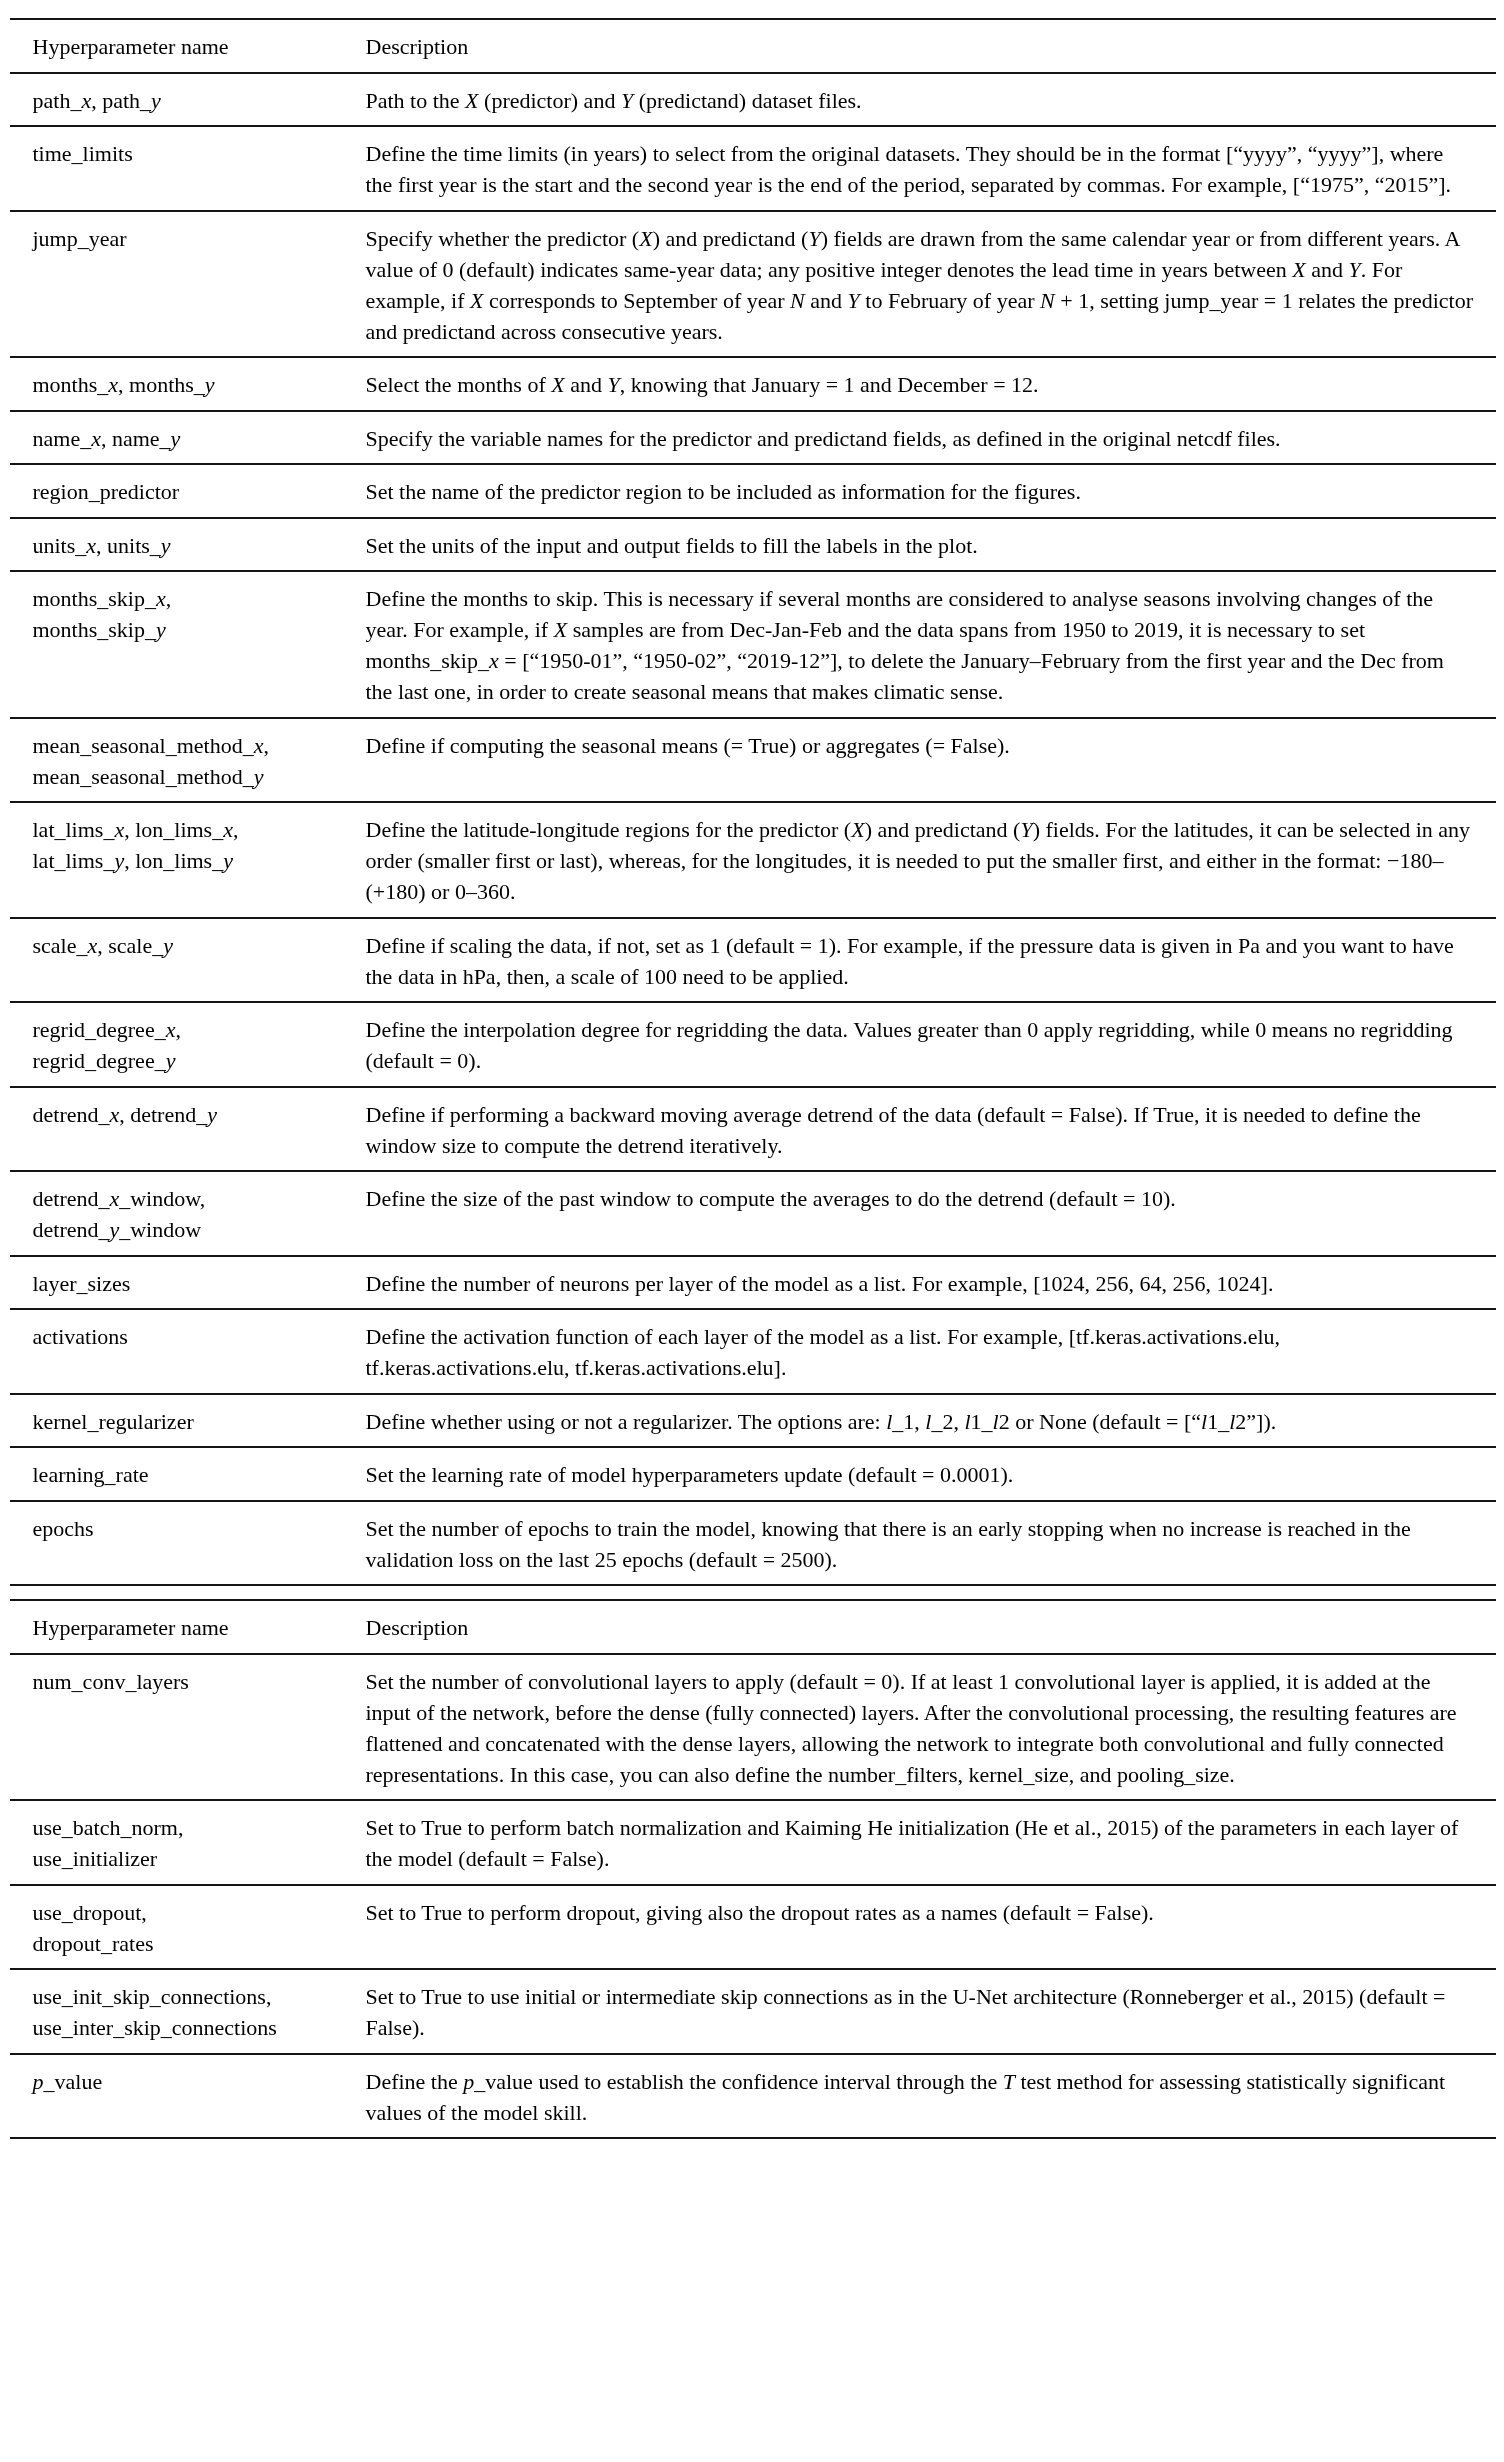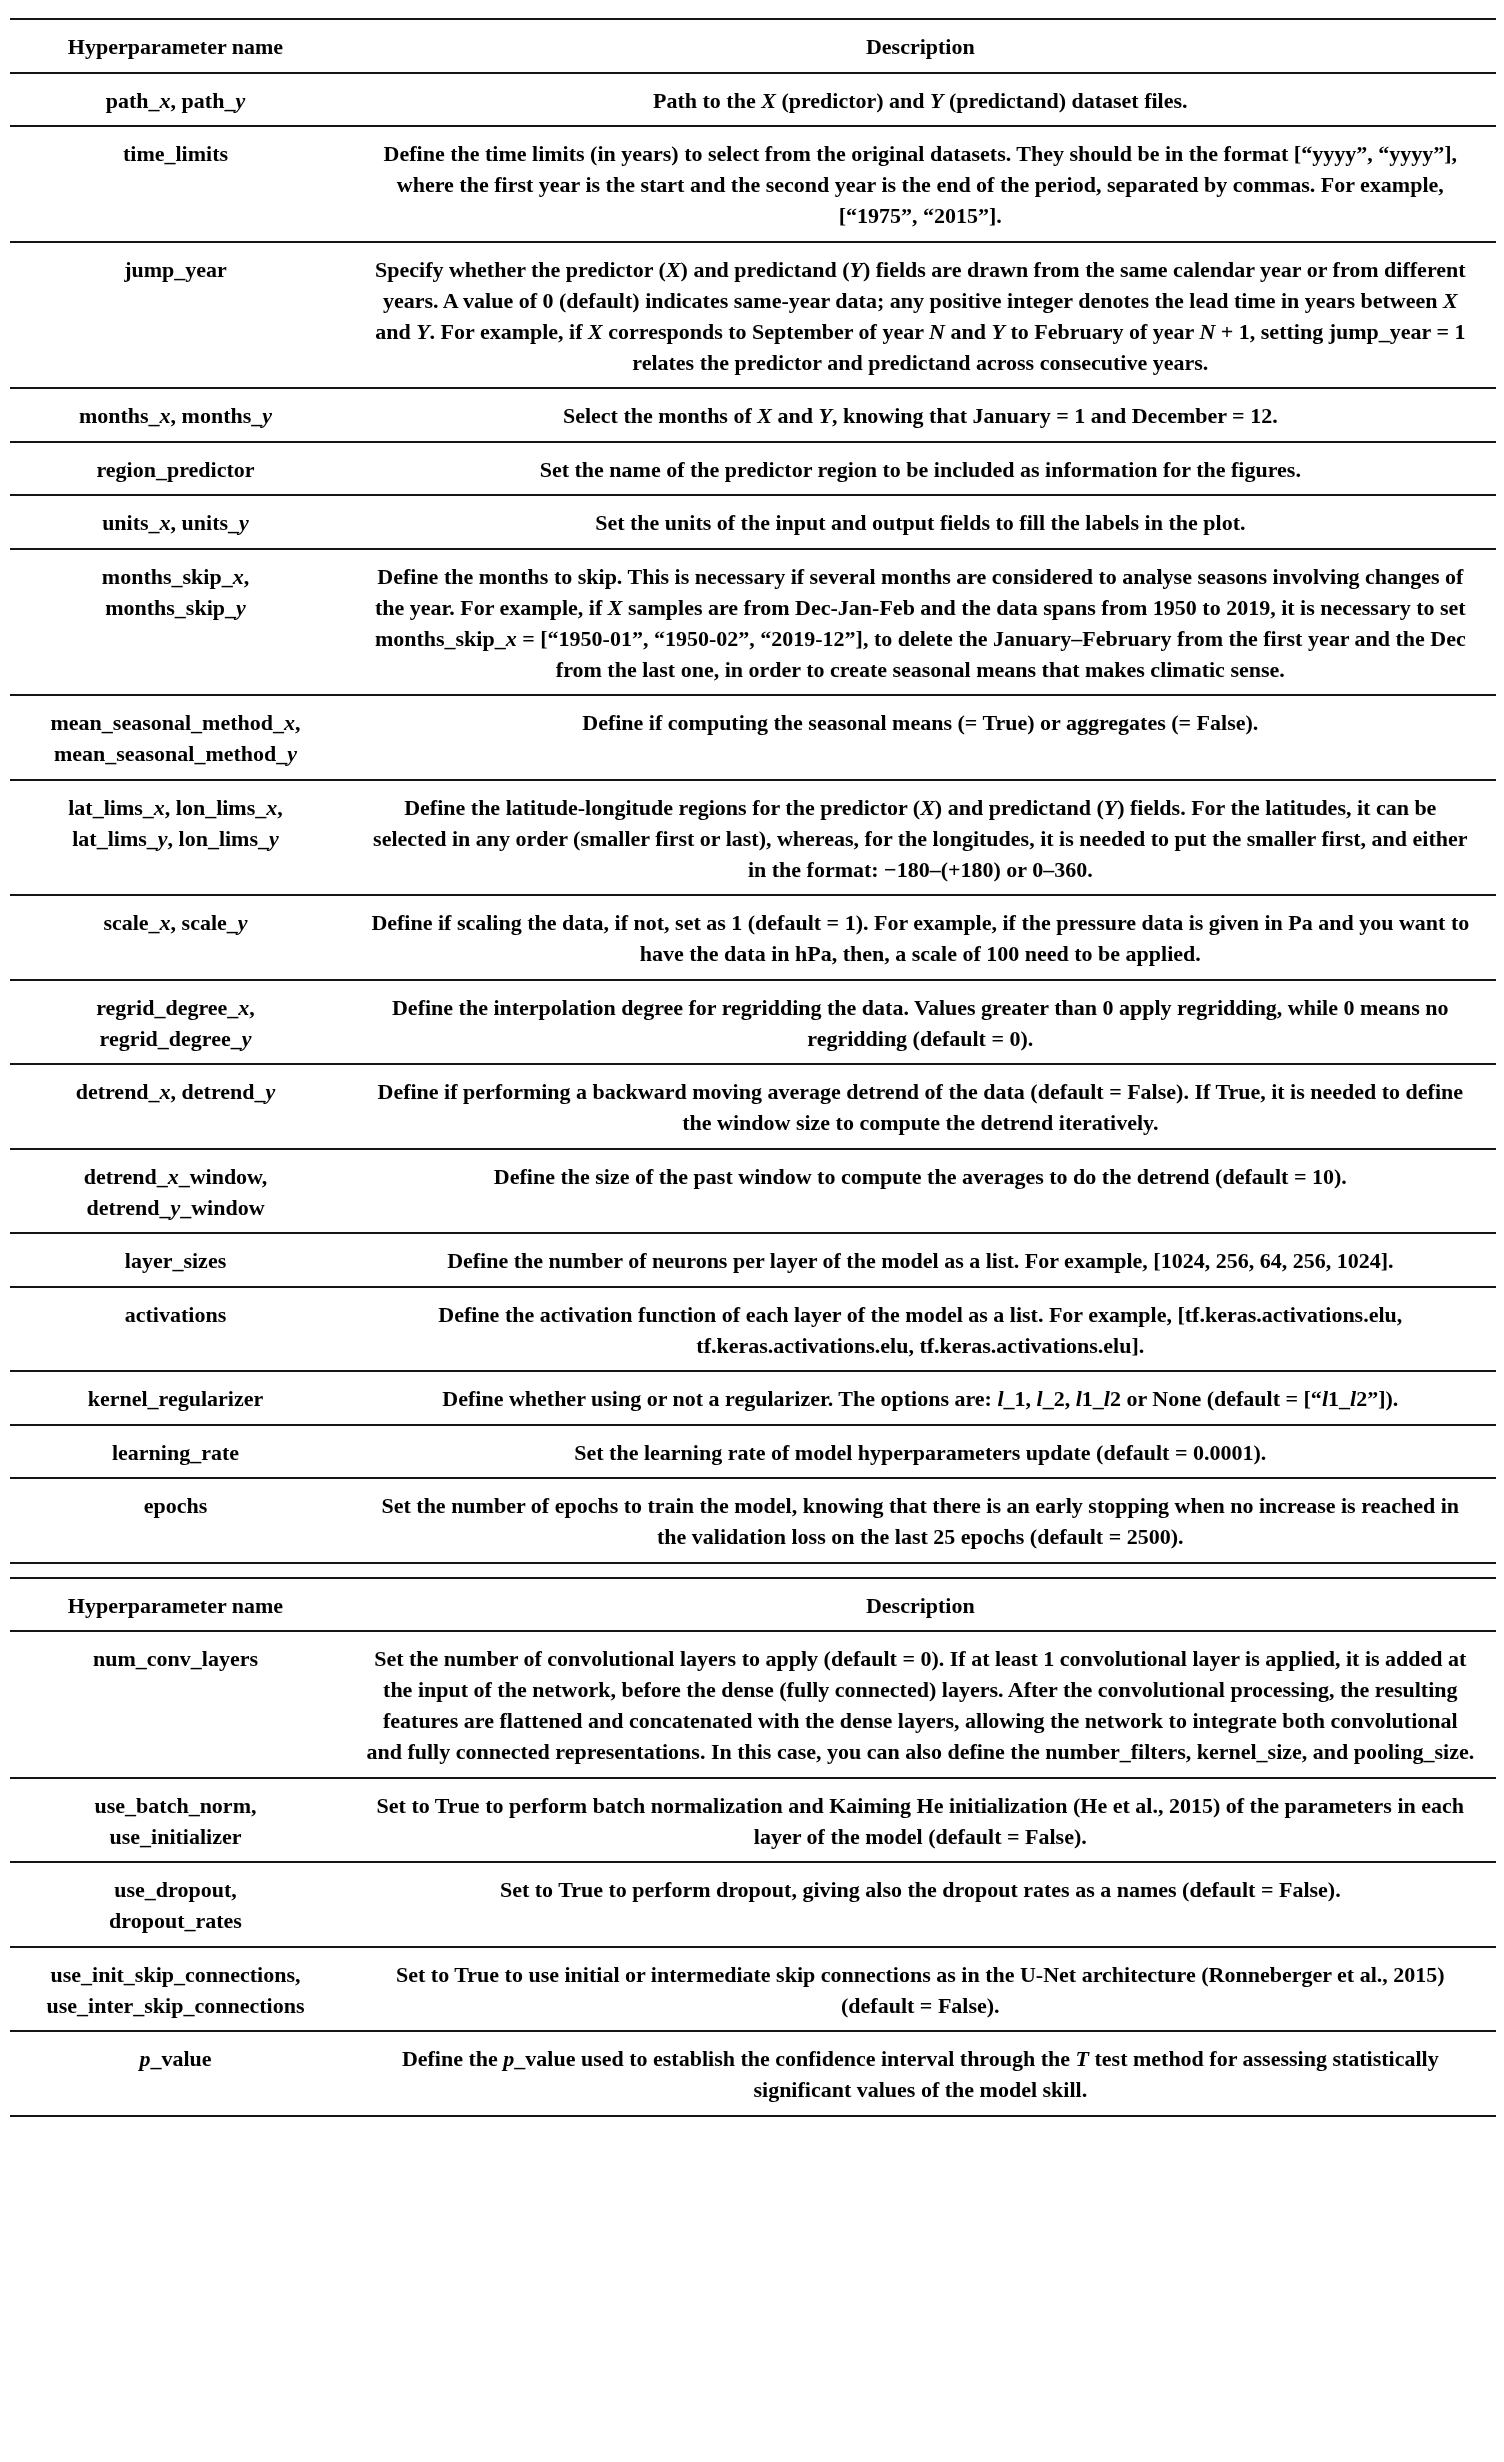--- a/index.html
+++ b/index.html
@@ -26,22 +26,22 @@
     color: #000000;
     border-top: 2.9px solid #151515;
     border-bottom: 2.9px solid #151515;
   }
   table.hp-table tr {
     border-top: 2.9px solid #151515;
   }
   table.hp-table th,
   table.hp-table td {
     vertical-align: top;
-    text-align: center;
-    font-weight: bold;
+    text-align: left;
+    font-weight: normal;
     padding: 11px 0 9.5px 0;
   }
   table.hp-table .name-col {
     width: 309px;
   }
   table.hp-table th.name-cell,
   table.hp-table td.name-cell {
     padding-left: 23px;
     white-space: pre-line;
   }
@@ -84,20 +84,24 @@
       </tr>
       <tr>
         <td class="name-cell">jump_year</td>
         <td class="desc-cell">Specify whether the predictor (<i>X</i>) and predictand (<i>Y</i>) fields are drawn from the same calendar year or from different years. A value of 0 (default) indicates same-year data; any positive integer denotes the lead time in years between <i>X</i> and <i>Y</i>. For example, if <i>X</i> corresponds to September of year <i>N</i> and <i>Y</i> to February of year <i>N</i> + 1, setting jump_year = 1 relates the predictor and predictand across consecutive years.</td>
       </tr>
       <tr>
         <td class="name-cell">months_<i>x</i>, months_<i>y</i></td>
         <td class="desc-cell">Select the months of <i>X</i> and <i>Y</i>, knowing that January = 1 and December = 12.</td>
       </tr>
       <tr>
+        <td class="name-cell">name_<i>x</i>, name_<i>y</i></td>
+        <td class="desc-cell">Specify the variable names for the predictor and predictand fields, as defined in the original netcdf files.</td>
+      </tr>
+      <tr>
         <td class="name-cell">region_predictor</td>
         <td class="desc-cell">Set the name of the predictor region to be included as information for the figures.</td>
       </tr>
       <tr>
         <td class="name-cell">units_<i>x</i>, units_<i>y</i></td>
         <td class="desc-cell">Set the units of the input and output fields to fill the labels in the plot.</td>
       </tr>
       <tr>
         <td class="name-cell">months_skip_<i>x</i>,
 months_skip_<i>y</i></td>

